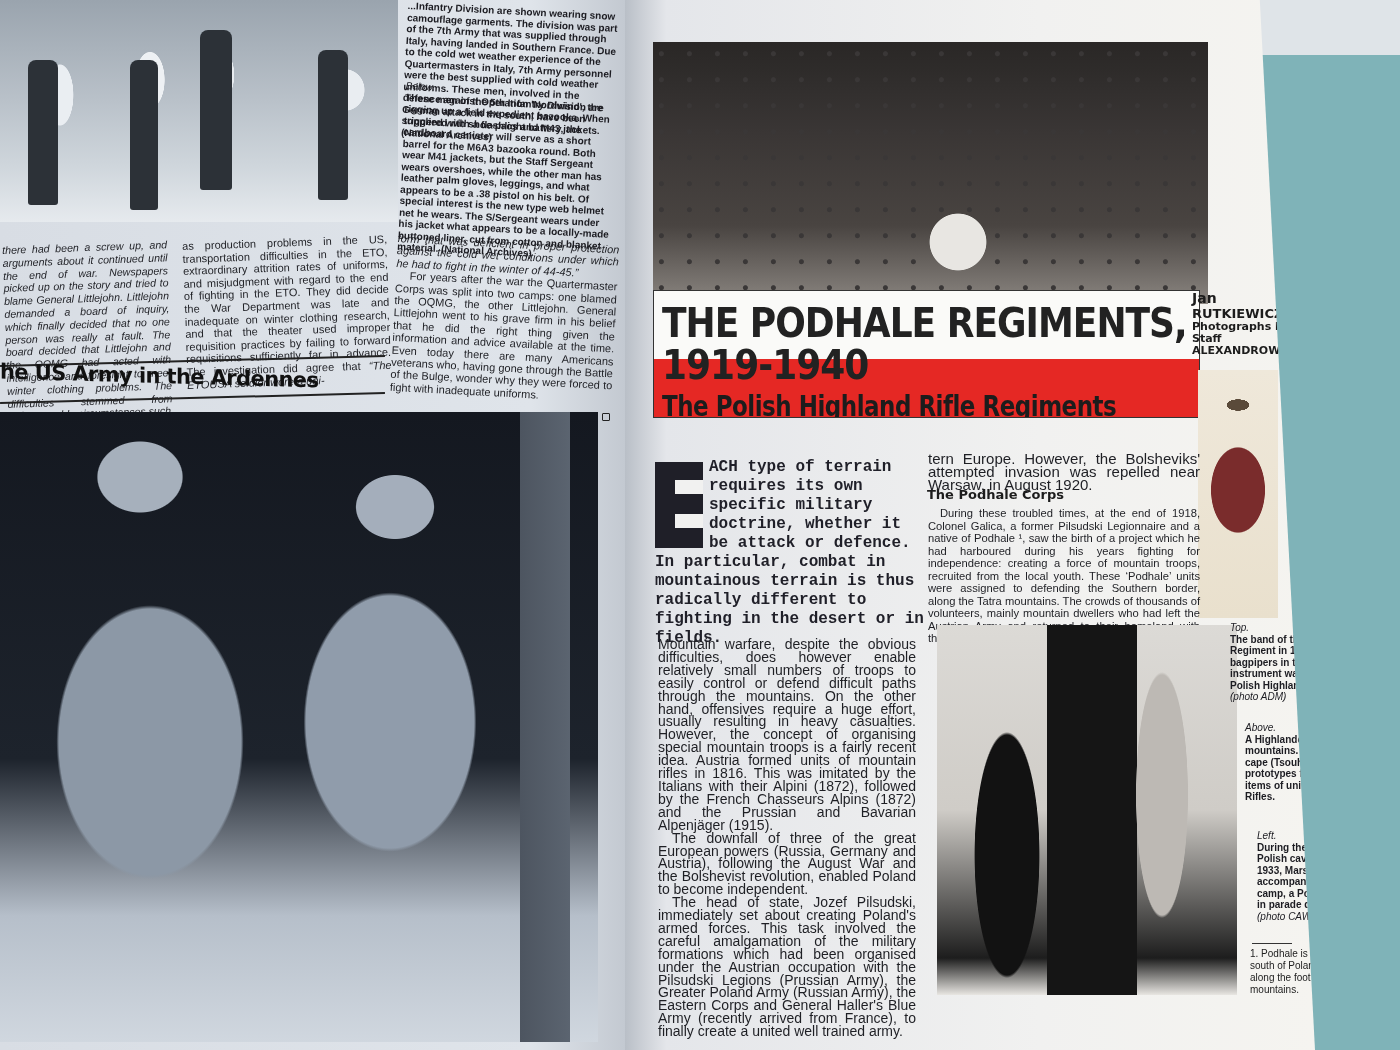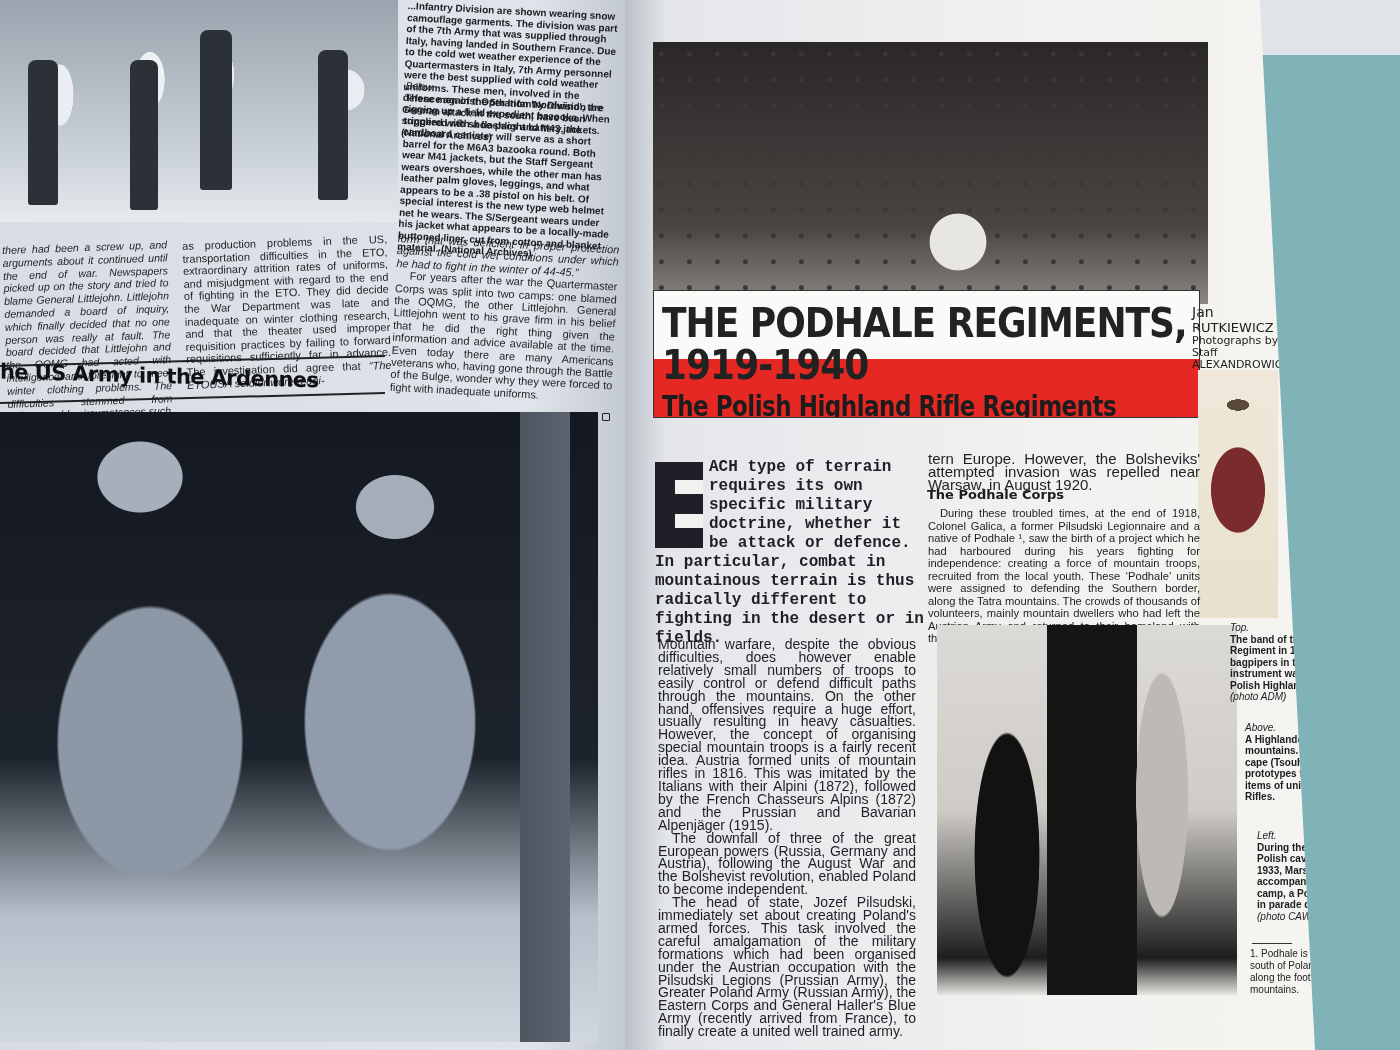--- a/index.html
+++ b/index.html
@@ -81,21 +81,21 @@
     font-size: 21px; letter-spacing: -0.6px; color: #111; transform: skewY(1.6deg);
   }
   .end-mark { position: absolute; width: 8px; height: 8px; border: 1.5px solid #222; border-radius: 1px; }
 
   
   .title-block { position: absolute; left: 28px; top: 290px; width: 547px; height: 128px; border: 1px solid #333; background: #fafaf8; overflow: hidden; }
   .title-block .red { position: absolute; left: 0; right: 0; top: 68px; bottom: 0; background: #e52824; }
   .title-block .t1 { position: absolute; left: 8px; top: 8px; font-family: "DejaVu Sans", sans-serif; font-weight: bold; font-size: 36px; letter-spacing: -1px; color: #222; transform: scaleY(1.15); transform-origin: top left; }
   .title-block .t2 { position: absolute; left: 8px; top: 50px; font-family: "DejaVu Sans", sans-serif; font-weight: bold; font-size: 36px; letter-spacing: -1px; color: #222; transform: scaleY(1.15); transform-origin: top left; }
   .title-block .t3 { position: absolute; left: 8px; top: 100px; font-family: "DejaVu Sans", sans-serif; font-weight: bold; font-size: 23px; letter-spacing: -0.5px; color: #1c1c1c; transform: scaleY(1.2); transform-origin: top left; }
-  .byline { position: absolute; left: 567px; top: 304px; font-family: "DejaVu Sans", sans-serif; font-weight: normal; color: #1c1c1c; }
+  .byline { position: absolute; left: 567px; top: 290px; font-family: "DejaVu Sans", sans-serif; font-weight: bold; color: #1c1c1c; }
   .byline .first { font-size: 14px; line-height: 16px; display: block; }
   .byline .last { font-size: 13px; line-height: 15px; display: block; }
   .byline .small { font-size: 11px; line-height: 12px; display: block; }
 
   .intro { position: absolute; left: 30px; top: 458px; width: 270px; font-family: Liberation Mono, monospace; font-weight: bold; font-size: 16px; line-height: 19px; color: #1f1f28; }
   .intro .dropcap { float: left; width: 48px; height: 86px; background: #1f1f28; margin: 4px 6px 0 0; position: relative; }
   .intro .dropcap::before { content: ""; position: absolute; left: 20px; top: 18px; width: 28px; height: 14px; background: #f1f1f0; }
   .intro .dropcap::after { content: ""; position: absolute; left: 20px; top: 52px; width: 28px; height: 14px; background: #f1f1f0; }
   .intro .dropcap span { position: absolute; opacity: 0; }
   .subhead { position: absolute; font-family: "DejaVu Sans", sans-serif; font-weight: bold; font-size: 13px; color: #1c1c1c; }

